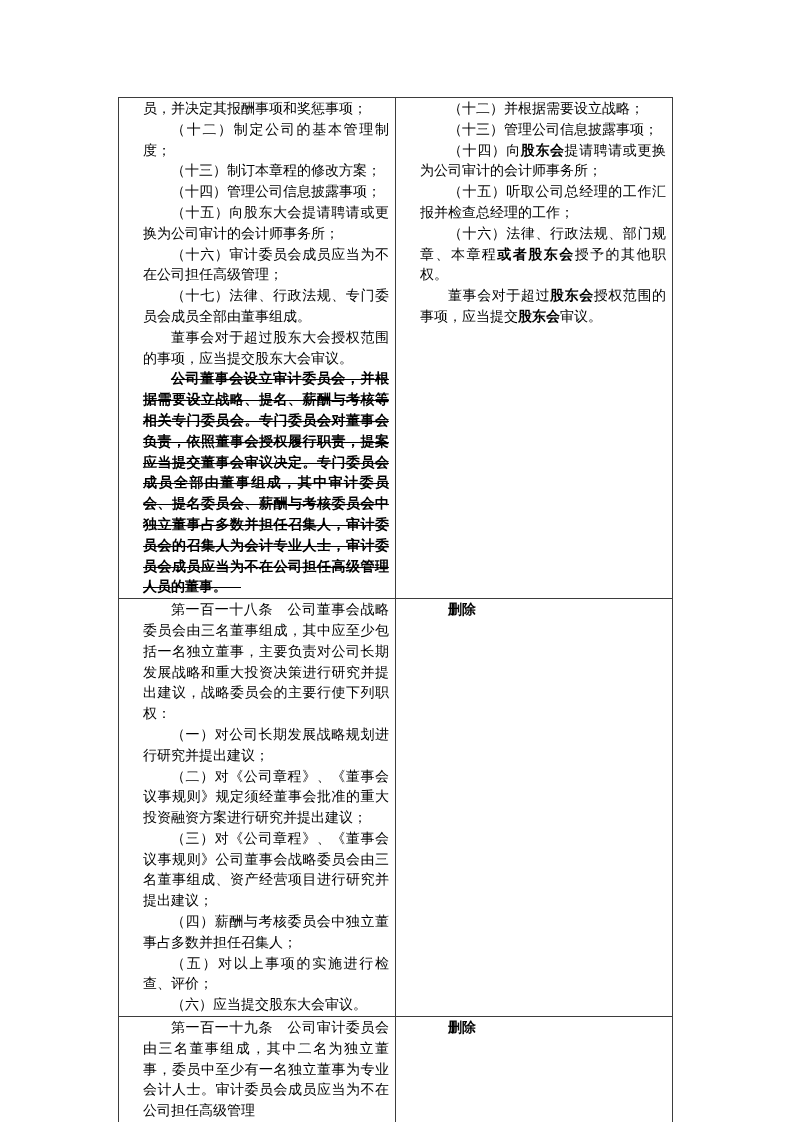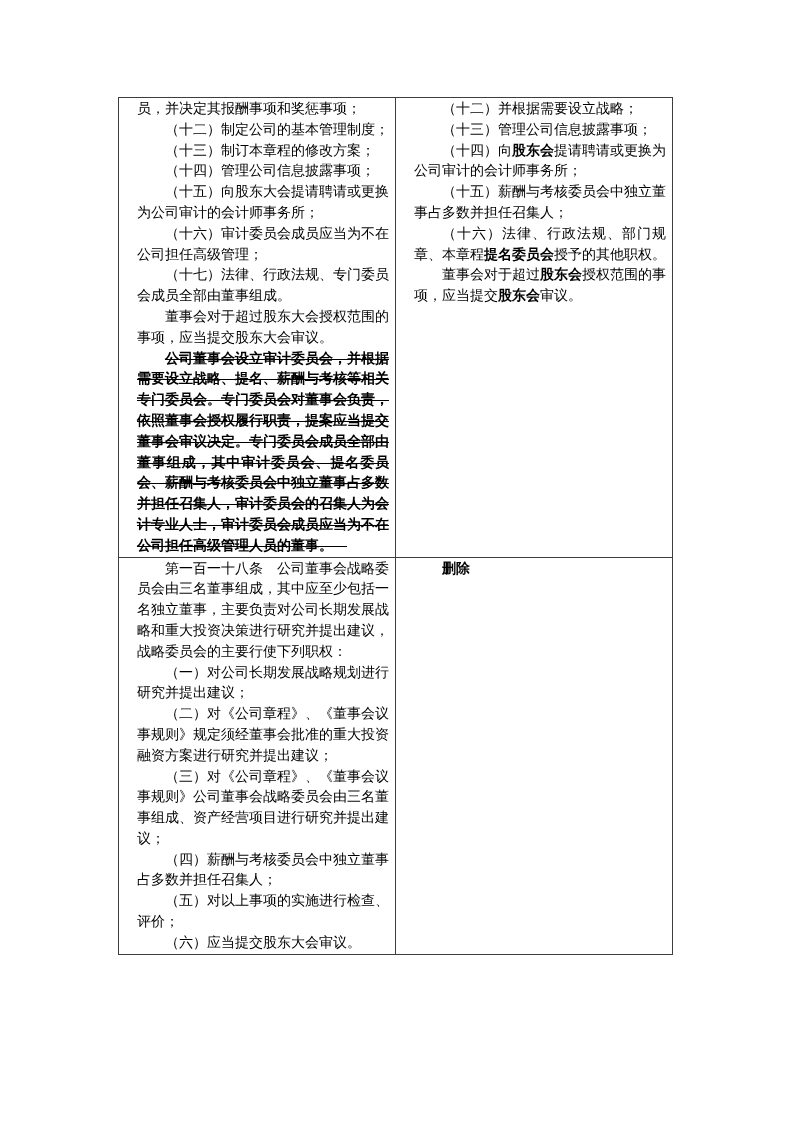--- a/index.html
+++ b/index.html
@@ -16,21 +16,21 @@
     position: absolute;
     left: 118px;
     top: 97px;
     width: 555px;
     border-collapse: collapse;
     table-layout: fixed;
   }
   .doc-table td {
     border: 1.5px solid #3d3d3d;
     vertical-align: top;
-    padding: 1px 6px 0 18px;
+    padding: 1px 6px 0 24px;
     font-size: 14px;
     line-height: 20.8px;
     text-align: justify;
     overflow: hidden;
   }
   tr.row1 td { height: 454px; }
   tr.row2 td { height: 371px; font-family: Liberation Mono, monospace; }
   tr.row3 td { height: 81px; }
   p.para { margin: 0; }
   p.para.indent { text-indent: 2em; }
@@ -52,34 +52,42 @@
             <p class="para indent"><span>（十五）向股东大会提请聘请或更换为公司审计的会计师事务所；</span></p>
             <p class="para indent"><span>（十六）审计委员会成员应当为不在公司担任高级管理；</span></p>
             <p class="para indent"><span>（十七）法律、行政法规、专门委员会成员全部由董事组成。</span></p>
             <p class="para indent"><span>董事会对于超过股东大会授权范围的事项，应当提交股东大会审议。</span></p>
             <p class="para indent"><span class="bold strike">公司董事会设立审计委员会，并根据需要设立战略、提名、薪酬与考核等相关专门委员会。专门委员会对董事会负责，依照董事会授权履行职责，提案应当提交董事会审议决定。专门委员会成员全部由董事组成，其中审计委员会、提名委员会、薪酬与考核委员会中独立董事占多数并担任召集人，审计委员会的召集人为会计专业人士，审计委员会成员应当为不在公司担任高级管理人员的董事。</span><span class="bold strike">　</span></p>
           </td>
       <td>
             <p class="para indent"><span>（十二）并根据需要设立战略；</span></p>
             <p class="para indent"><span>（十三）管理公司信息披露事项；</span></p>
             <p class="para indent"><span>（十四）向</span><span class="bold">股东会</span><span>提请聘请或更换为公司审计的会计师事务所；</span></p>
-            <p class="para indent"><span>（十五）薪酬与考核委员会中独立董事占多数并担任召集人；</span></p>
-            <p class="para indent"><span>（十六）法律、行政法规、部门规章、本章程</span><span class="bold">提名委员会</span><span>授予的其他职权。</span></p>
+            <p class="para indent"><span>（十五）听取公司总经理的工作汇报并检查总经理的工作；</span></p>
+            <p class="para indent"><span>（十六）法律、行政法规、部门规章、本章程</span><span class="bold">或者股东会</span><span>授予的其他职权。</span></p>
             <p class="para indent"><span>董事会对于超过</span><span class="bold">股东会</span><span>授权范围的事项，应当提交</span><span class="bold">股东会</span><span>审议。</span></p>
           </td>
     </tr>
     <tr class="row2">
       <td>
             <p class="para indent"><span>第一百一十八条　公司董事会战略委员会由三名董事组成，其中应至少包括一名独立董事，主要负责对公司长期发展战略和重大投资决策进行研究并提出建议，战略委员会的主要行使下列职权：</span></p>
             <p class="para indent"><span>（一）对公司长期发展战略规划进行研究并提出建议；</span></p>
             <p class="para indent"><span>（二）对《公司章程》、《董事会议事规则》规定须经董事会批准的重大投资融资方案进行研究并提出建议；</span></p>
             <p class="para indent"><span>（三）对《公司章程》、《董事会议事规则》公司董事会战略委员会由三名董事组成、资产经营项目进行研究并提出建议；</span></p>
             <p class="para indent"><span>（四）薪酬与考核委员会中独立董事占多数并担任召集人；</span></p>
             <p class="para indent"><span>（五）对以上事项的实施进行检查、评价；</span></p>
             <p class="para indent"><span>（六）应当提交股东大会审议。</span></p>
           </td>
       <td>
             <p class="para indent"><span class="bold">删除</span></p>
           </td>
     </tr>
+    <tr class="row3">
+      <td>
+            <p class="para indent"><span>第一百一十九条　公司审计委员会由三名董事组成，其中二名为独立董事，委员中至少有一名独立董事为专业会计人士。审计委员会成员应当为不在公司担任高级管理</span></p>
+          </td>
+      <td>
+            <p class="para indent"><span class="bold">删除</span></p>
+          </td>
+    </tr>
   </tbody>
     </table>
 </div>
 
 </body></html>

